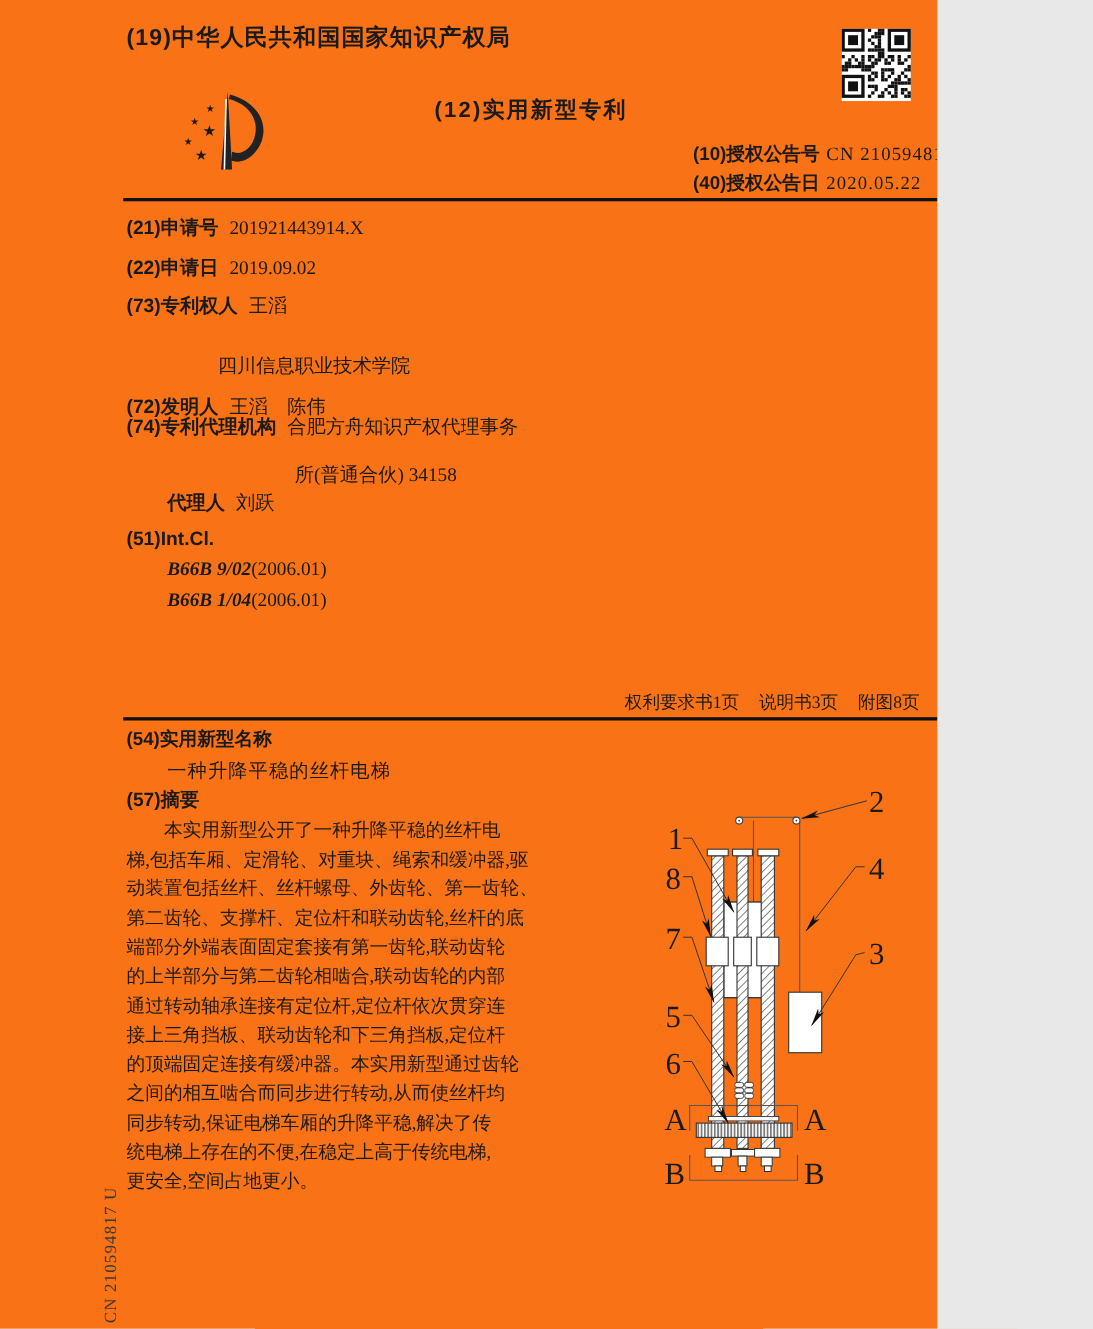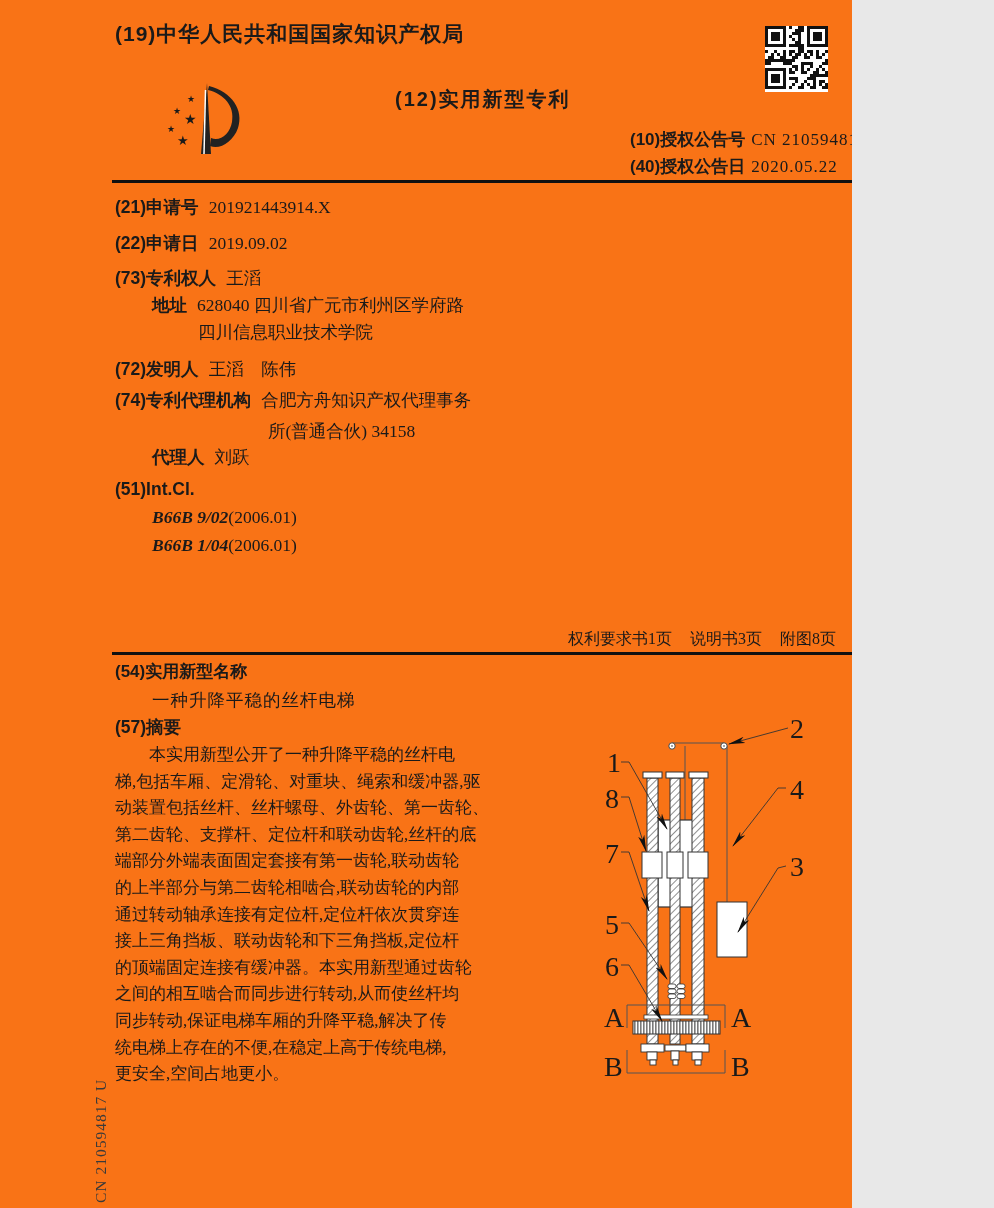--- a/index.html
+++ b/index.html
@@ -201,30 +201,27 @@
 
   <div class="bib" style="left:115px;top:195px">
     <span class="lbl bl">(21)申请号</span><span class="val">201921443914.X</span>
   </div>
   <div class="bib" style="left:115px;top:231px">
     <span class="lbl bl">(22)申请日</span><span class="val">2019.09.02</span>
   </div>
   <div class="bib" style="left:115px;top:266px">
     <span class="lbl bl">(73)专利权人</span><span class="val">王滔</span>
   </div>
-  <div class="bib" style="left:152px;top:293px">
-    <span class="lbl bl">地址</span><span class="val">628040 四川省广元市利州区学府路</span>
-  </div>
   <div class="bib" style="left:198px;top:320px">
     <span class="val">四川信息职业技术学院</span>
   </div>
   <div class="bib" style="left:115px;top:357px">
     <span class="lbl bl">(72)发明人</span><span class="val">王滔　陈伟</span>
   </div>
-  <div class="bib" style="left:115px;top:388px">
+  <div class="bib" style="left:115px;top:376px">
     <span class="lbl bl">(74)专利代理机构</span><span class="val">合肥方舟知识产权代理事务</span>
   </div>
   <div class="bib" style="left:268px;top:419px">
     <span class="val">所(普通合伙) 34158</span>
   </div>
   <div class="bib" style="left:152px;top:445px">
     <span class="lbl bl">代理人</span><span class="val">刘跃</span>
   </div>
   <div class="bib" style="left:115px;top:479px">
     <span class="lbl">(51)Int.Cl.</span>

